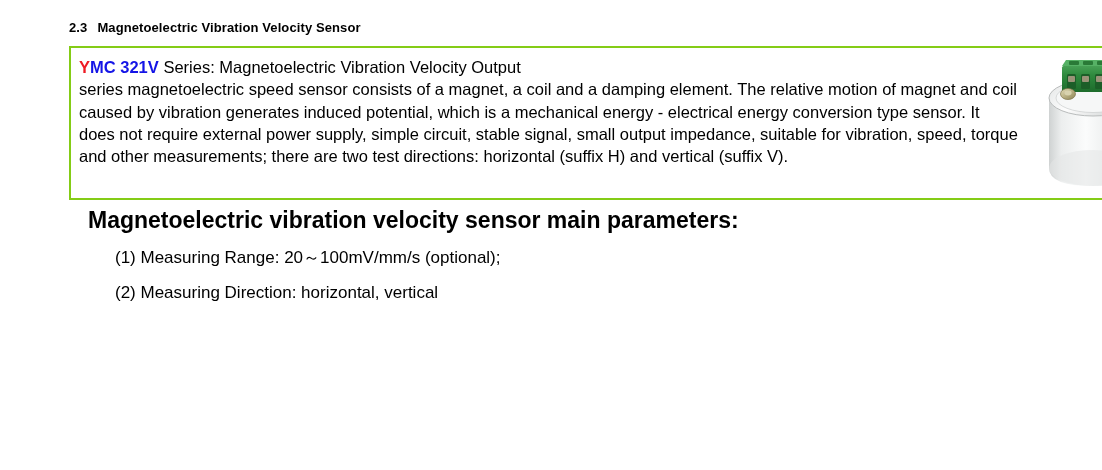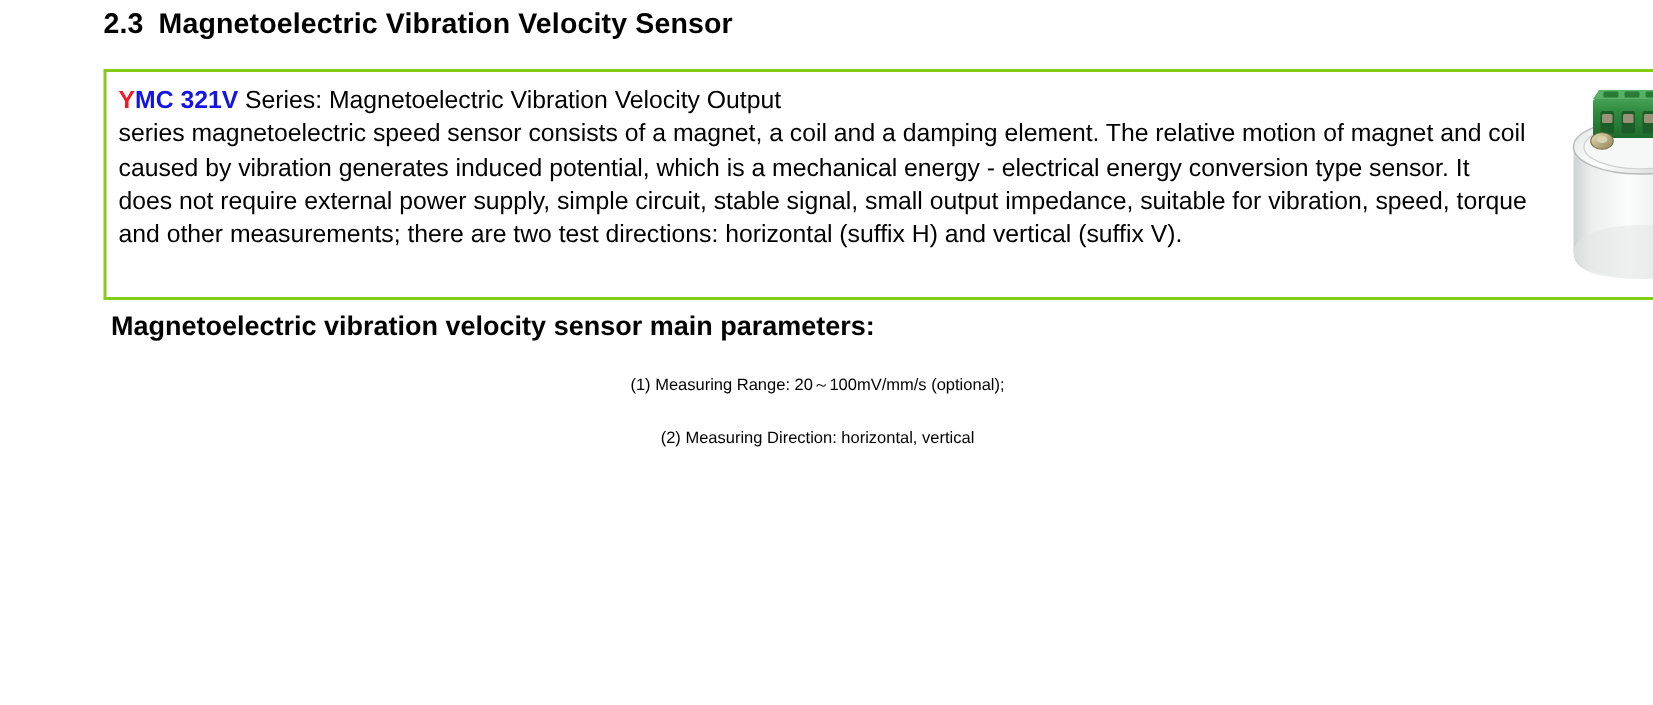--- a/index.html
+++ b/index.html
@@ -13,22 +13,22 @@
     font-family: "Liberation Sans", sans-serif;
     color: #000000;
     overflow: hidden;
     position: relative;
   }
 
   
   .section-heading {
     position: absolute;
     left: 69px;
-    top: 6px;
-    font-size: 19px;
+    top: 20px;
+    font-size: 13px;
     font-weight: bold;
     letter-spacing: 0.1px;
     white-space: nowrap;
   }
   .section-heading .num {
     margin-right: 10px;
   }
 
   
   .desc-box {
@@ -67,39 +67,38 @@
     position: absolute;
     left: 6px;
     top: 2px;
     width: 122px;
     height: 148px;
   }
 
   
   .params-heading {
     position: absolute;
-    left: 74px;
+    left: 88px;
     top: 207px;
-    font-size: 18px;
+    font-size: 23px;
     font-weight: bold;
     white-space: nowrap;
   }
 
   
   .params-list {
     position: absolute;
     left: 115px;
     top: 240px;
     width: 860px;
   }
   .param-item {
-    font-size: 11px;
+    font-size: 17px;
     line-height: 35px;
     white-space: nowrap;
-    text-align: center;
   }
 </style>
 </head>
 <body>
 
 <div class="section-heading">
   <span class="num">2.3</span><span>Magnetoelectric Vibration Velocity Sensor</span>
 </div>
 
 <div class="desc-box">

